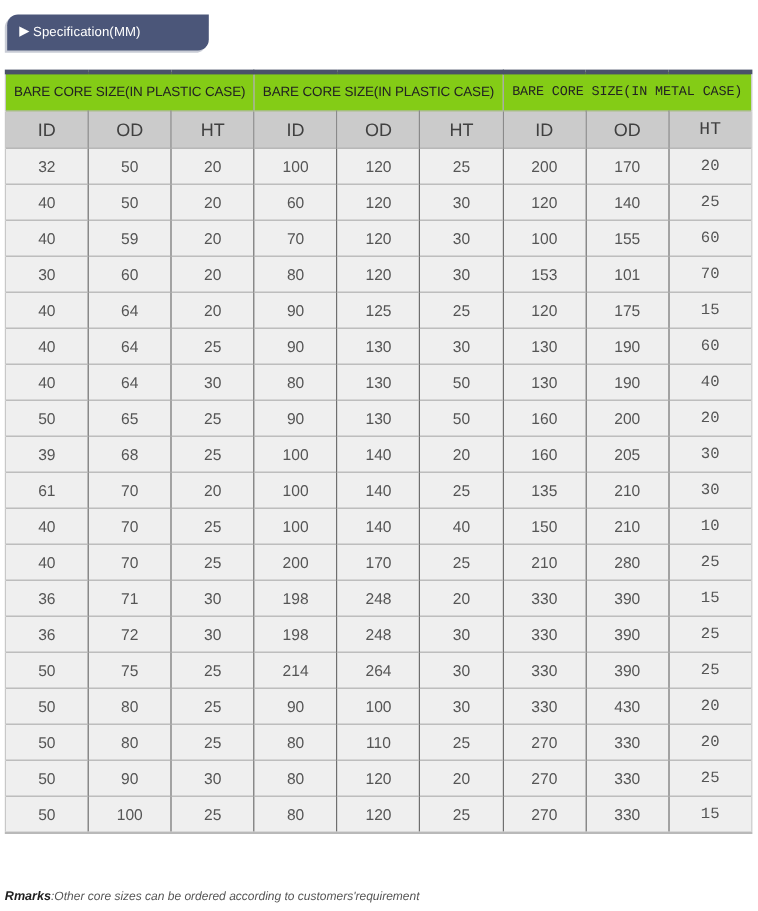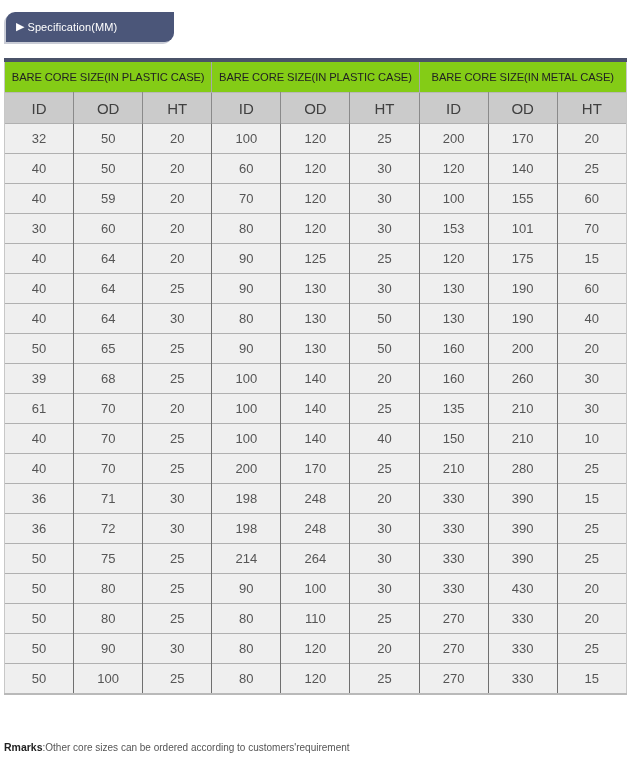--- a/index.html
+++ b/index.html
@@ -83,28 +83,29 @@
       background: #efefef;
       font-size: 13px;
       color: #555555;
       border-left: 1px solid #6f6f6f;
       border-right: 1px solid #6f6f6f;
       border-top: 1px solid #b0b0b0;
     }
     .spec-table tr td:first-child,
     .spec-table tr th:first-child { border-left: 1px solid #c8c8c8; }
     .spec-table tr td:last-child,
-    .spec-table tr th:last-child { border-right: 1px solid #c8c8c8; }
+    .spec-table tr th:last-child { border-right: 1px solid #c8c8c8; font-family: Liberation Mono, monospace; }
     .remarks {
       position: absolute;
       left: 4px;
       top: 741px;
       font-size: 10px;
       color: #555555;
       white-space: nowrap;
+      font-style: italic;
     }
     .remarks .remarks-label {
       font-weight: bold;
       color: #222222;
       font-size: 10.5px;
     }
   </style>
 </head>
 <body>
 
@@ -233,21 +234,21 @@
         <td>20</td>
       </tr>
       <tr class="data-row">
         <td>39</td>
         <td>68</td>
         <td>25</td>
         <td>100</td>
         <td>140</td>
         <td>20</td>
         <td>160</td>
-        <td>260</td>
+        <td>205</td>
         <td>30</td>
       </tr>
       <tr class="data-row">
         <td>61</td>
         <td>70</td>
         <td>20</td>
         <td>100</td>
         <td>140</td>
         <td>25</td>
         <td>135</td>

